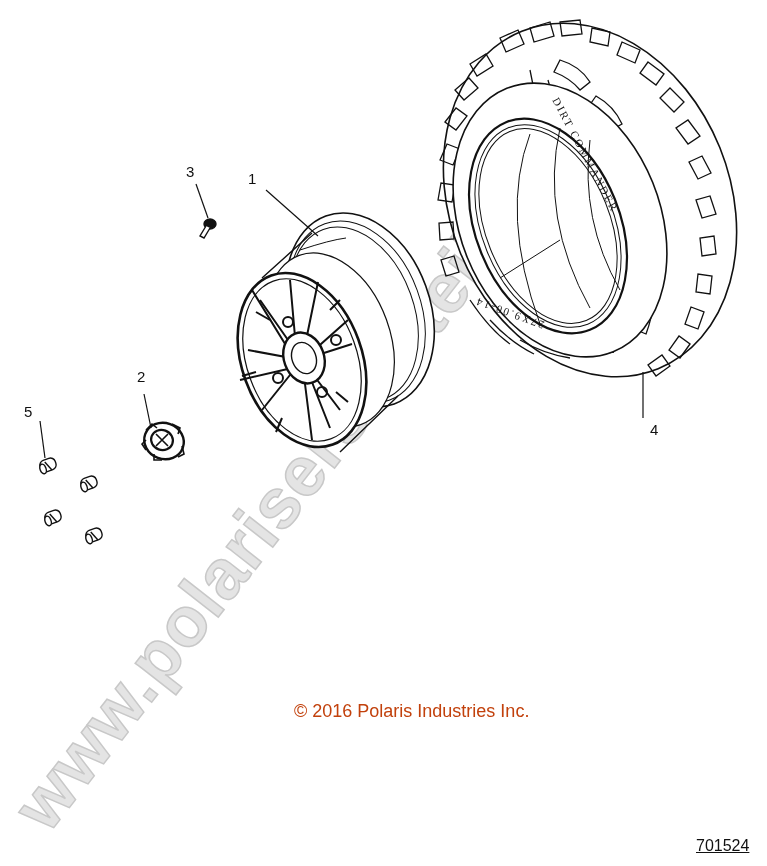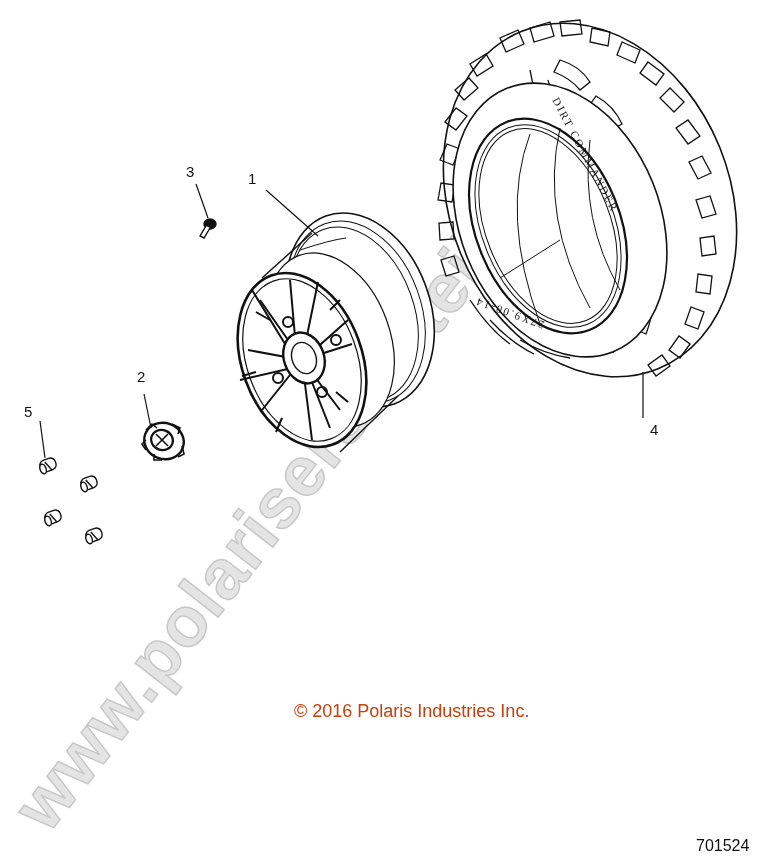--- a/index.html
+++ b/index.html
@@ -1,20 +1,20 @@
 <!DOCTYPE html>
 <html><head>
   <meta charset="utf-8">
   <style>
     html, body { margin: 0; padding: 0; background: #ffffff; }
     body { width: 767px; height: 866px; position: relative; overflow: hidden; font-family: "Liberation Sans", sans-serif; }
     #canvas { position: absolute; left: 0; top: 0; width: 767px; height: 866px; }
     .callout { position: absolute; font-family: "Liberation Sans", sans-serif; font-size: 15px; color: #111; }
     .copyright { position: absolute; left: 294px; top: 701px; font-family: "Liberation Sans", sans-serif; font-size: 18px; color: #c2410c; white-space: nowrap; }
-    .drawing-no { position: absolute; left: 696px; top: 837px; font-family: "Liberation Sans", sans-serif; font-size: 16px; color: #111; }
+    .drawing-no { position: absolute; left: 696px; top: 837px; font-family: "Liberation Sans", sans-serif; font-size: 16px; color: #111; text-decoration: underline; }
   </style>
 </head>
 <body>
 
 <svg id="canvas" viewBox="0 0 767 866" xmlns="http://www.w3.org/2000/svg">
 
   <g>
     <text id="wm" x="0" y="0" transform="translate(48,835) rotate(-52)" font-family="Liberation Sans, sans-serif" font-weight="bold" font-size="70" fill="#e4e4e4" stroke="#c8c8c8" stroke-width="1.5" letter-spacing="1">www.polarisersatzteile.de</text>
   </g>
 

